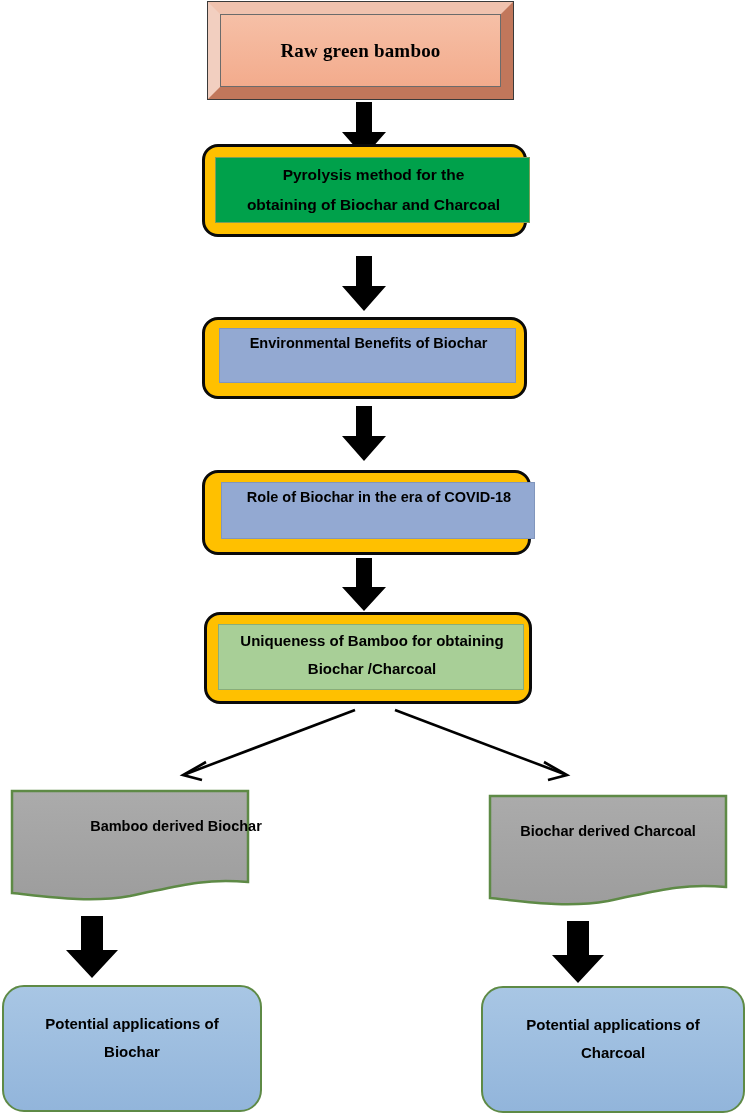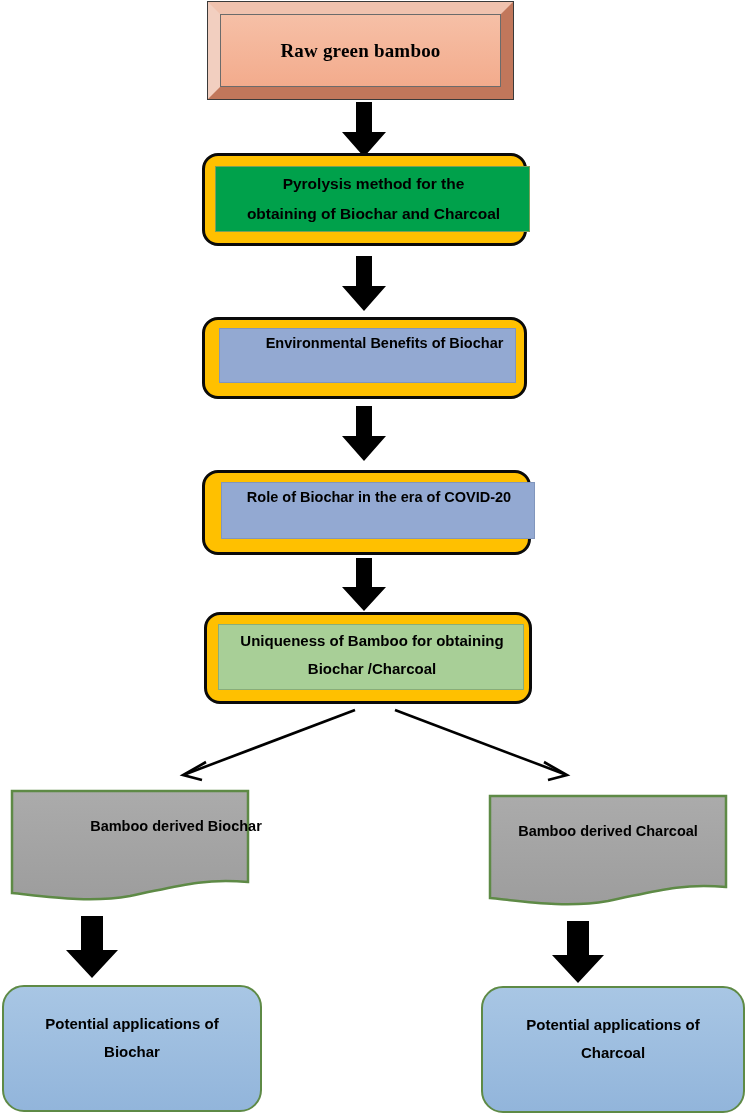--- a/index.html
+++ b/index.html
@@ -96,44 +96,44 @@
 
   <div class="node bevel-box" style="left:208px; top:2px; width:305px; height:97px;">
     <div class="bevel-inner-line"></div>
     <div class="node-text serif-title" style="left:0; top:0; right:0; bottom:0;">Raw green bamboo</div>
   </div>
 
   <svg class="block-arrow" style="left:339px; top:102px;" width="50" height="57" viewBox="0 0 50 57">
     <polygon points="17,0 33,0 33,30 47,30 25,55 3,30 17,30" fill="#000000"></polygon>
   </svg>
 
-  <div class="node yellow-frame" style="left:202px; top:153px; width:325px; height:93px;">
+  <div class="node yellow-frame" style="left:202px; top:144px; width:325px; height:93px;">
     <div class="inner-panel panel-green" style="left:10px; top:10px; width:315px; height:66px;">
       <div class="node-text t155" style="left:0; top:2px; width:315px; height:30px;">Pyrolysis method for the</div>
       <div class="node-text t155" style="left:-6px; top:32px; width:327px; height:30px;">obtaining of Biochar and Charcoal</div>
     </div>
   </div>
 
   <svg class="block-arrow" style="left:339px; top:256px;" width="50" height="57" viewBox="0 0 50 57">
     <polygon points="17,0 33,0 33,30 47,30 25,55 3,30 17,30" fill="#000000"></polygon>
   </svg>
 
   <div class="node yellow-frame" style="left:202px; top:317px; width:325px; height:82px;">
     <div class="inner-panel panel-blue" style="left:14px; top:8px; width:297px; height:55px;">
-      <div class="node-text t14" style="left:0; top:0px; width:297px; height:28px;margin-left:16px;">Environmental Benefits of Biochar</div>
+      <div class="node-text t14" style="left:0; top:0px; width:297px; height:28px;">Environmental Benefits of Biochar</div>
     </div>
   </div>
 
   <svg class="block-arrow" style="left:339px; top:406px;" width="50" height="57" viewBox="0 0 50 57">
     <polygon points="17,0 33,0 33,30 47,30 25,55 3,30 17,30" fill="#000000"></polygon>
   </svg>
 
   <div class="node yellow-frame" style="left:202px; top:470px; width:329px; height:85px;">
     <div class="inner-panel panel-blue" style="left:16px; top:9px; width:314px; height:57px;">
-      <div class="node-text t14" style="left:0; top:0; width:314px; height:28px;">Role of Biochar in the era of COVID-20</div>
+      <div class="node-text t14" style="left:0; top:0; width:314px; height:28px;">Role of Biochar in the era of COVID-18</div>
     </div>
   </div>
 
   <svg class="block-arrow" style="left:339px; top:558px;" width="50" height="55" viewBox="0 0 50 55">
     <polygon points="17,0 33,0 33,29 47,29 25,53 3,29 17,29" fill="#000000"></polygon>
   </svg>
 
   <div class="node yellow-frame" style="left:204px; top:612px; width:328px; height:92px;">
     <div class="inner-panel panel-ltgreen" style="left:11px; top:9px; width:306px; height:66px;">
       <div class="node-text t15" style="left:0; top:1px; width:306px; height:29px;">Uniqueness of Bamboo for obtaining</div>
@@ -164,21 +164,21 @@
 
   <svg class="wave-shape" style="left:488px; top:794px;" width="240" height="116" viewBox="0 0 240 116">
     <defs>
       <linearGradient id="grayGrad2" x1="0" y1="0" x2="0" y2="1">
         <stop offset="0%" stop-color="#ababab"></stop>
         <stop offset="100%" stop-color="#9d9d9d"></stop>
       </linearGradient>
     </defs>
     <path d="M2,2 L238,2 L238,93 C190,89 165,98 120,107 C80,114 40,108 2,104 Z" fill="url(#grayGrad2)" stroke="#5e8a46" stroke-width="2.5"></path>
   </svg>
-  <div class="node-text t14" style="left:488px; top:817px; width:240px; height:28px;">Bamboo derived Charcoal</div>
+  <div class="node-text t14" style="left:488px; top:817px; width:240px; height:28px;">Biochar derived Charcoal</div>
 
   <svg class="block-arrow" style="left:62px; top:916px;" width="62" height="64" viewBox="0 0 62 64">
     <polygon points="19,0 41,0 41,34 56,34 30,62 4,34 19,34" fill="#000000"></polygon>
   </svg>
 
   <svg class="block-arrow" style="left:548px; top:921px;" width="62" height="64" viewBox="0 0 62 64">
     <polygon points="19,0 41,0 41,34 56,34 30,62 4,34 19,34" fill="#000000"></polygon>
   </svg>
 
   <div class="node round-blue" style="left:2px; top:985px; width:260px; height:127px;">

